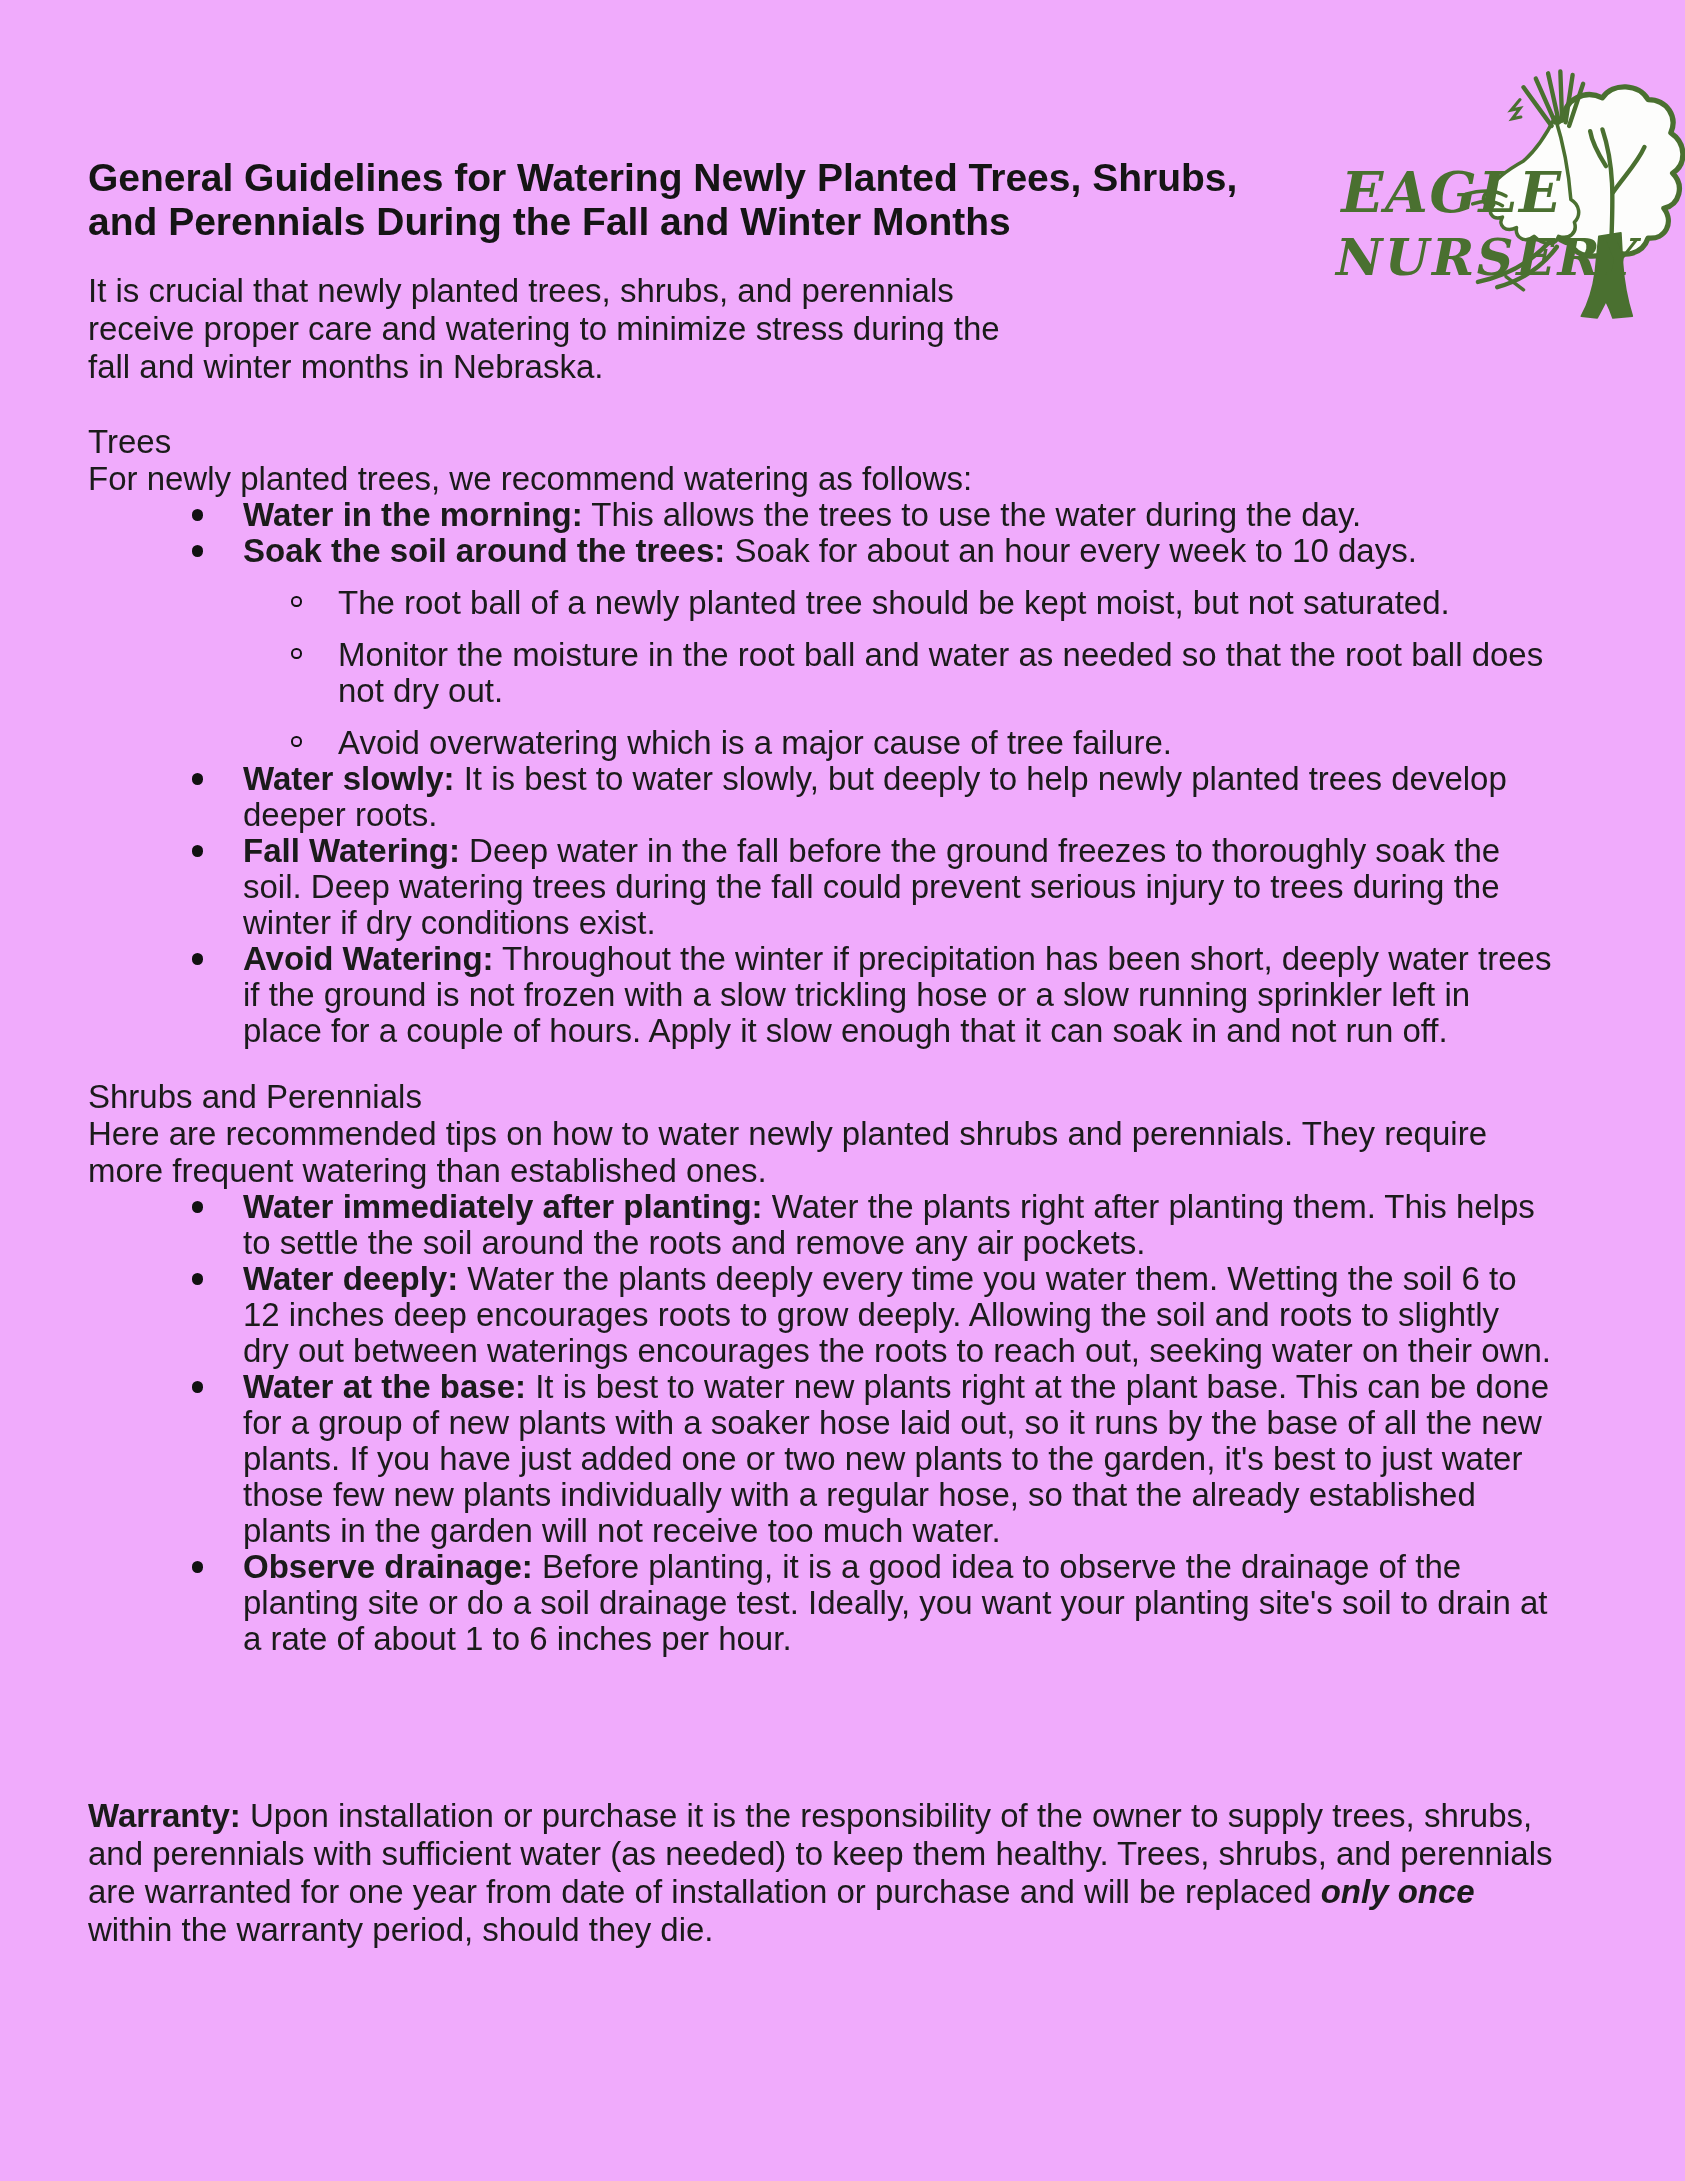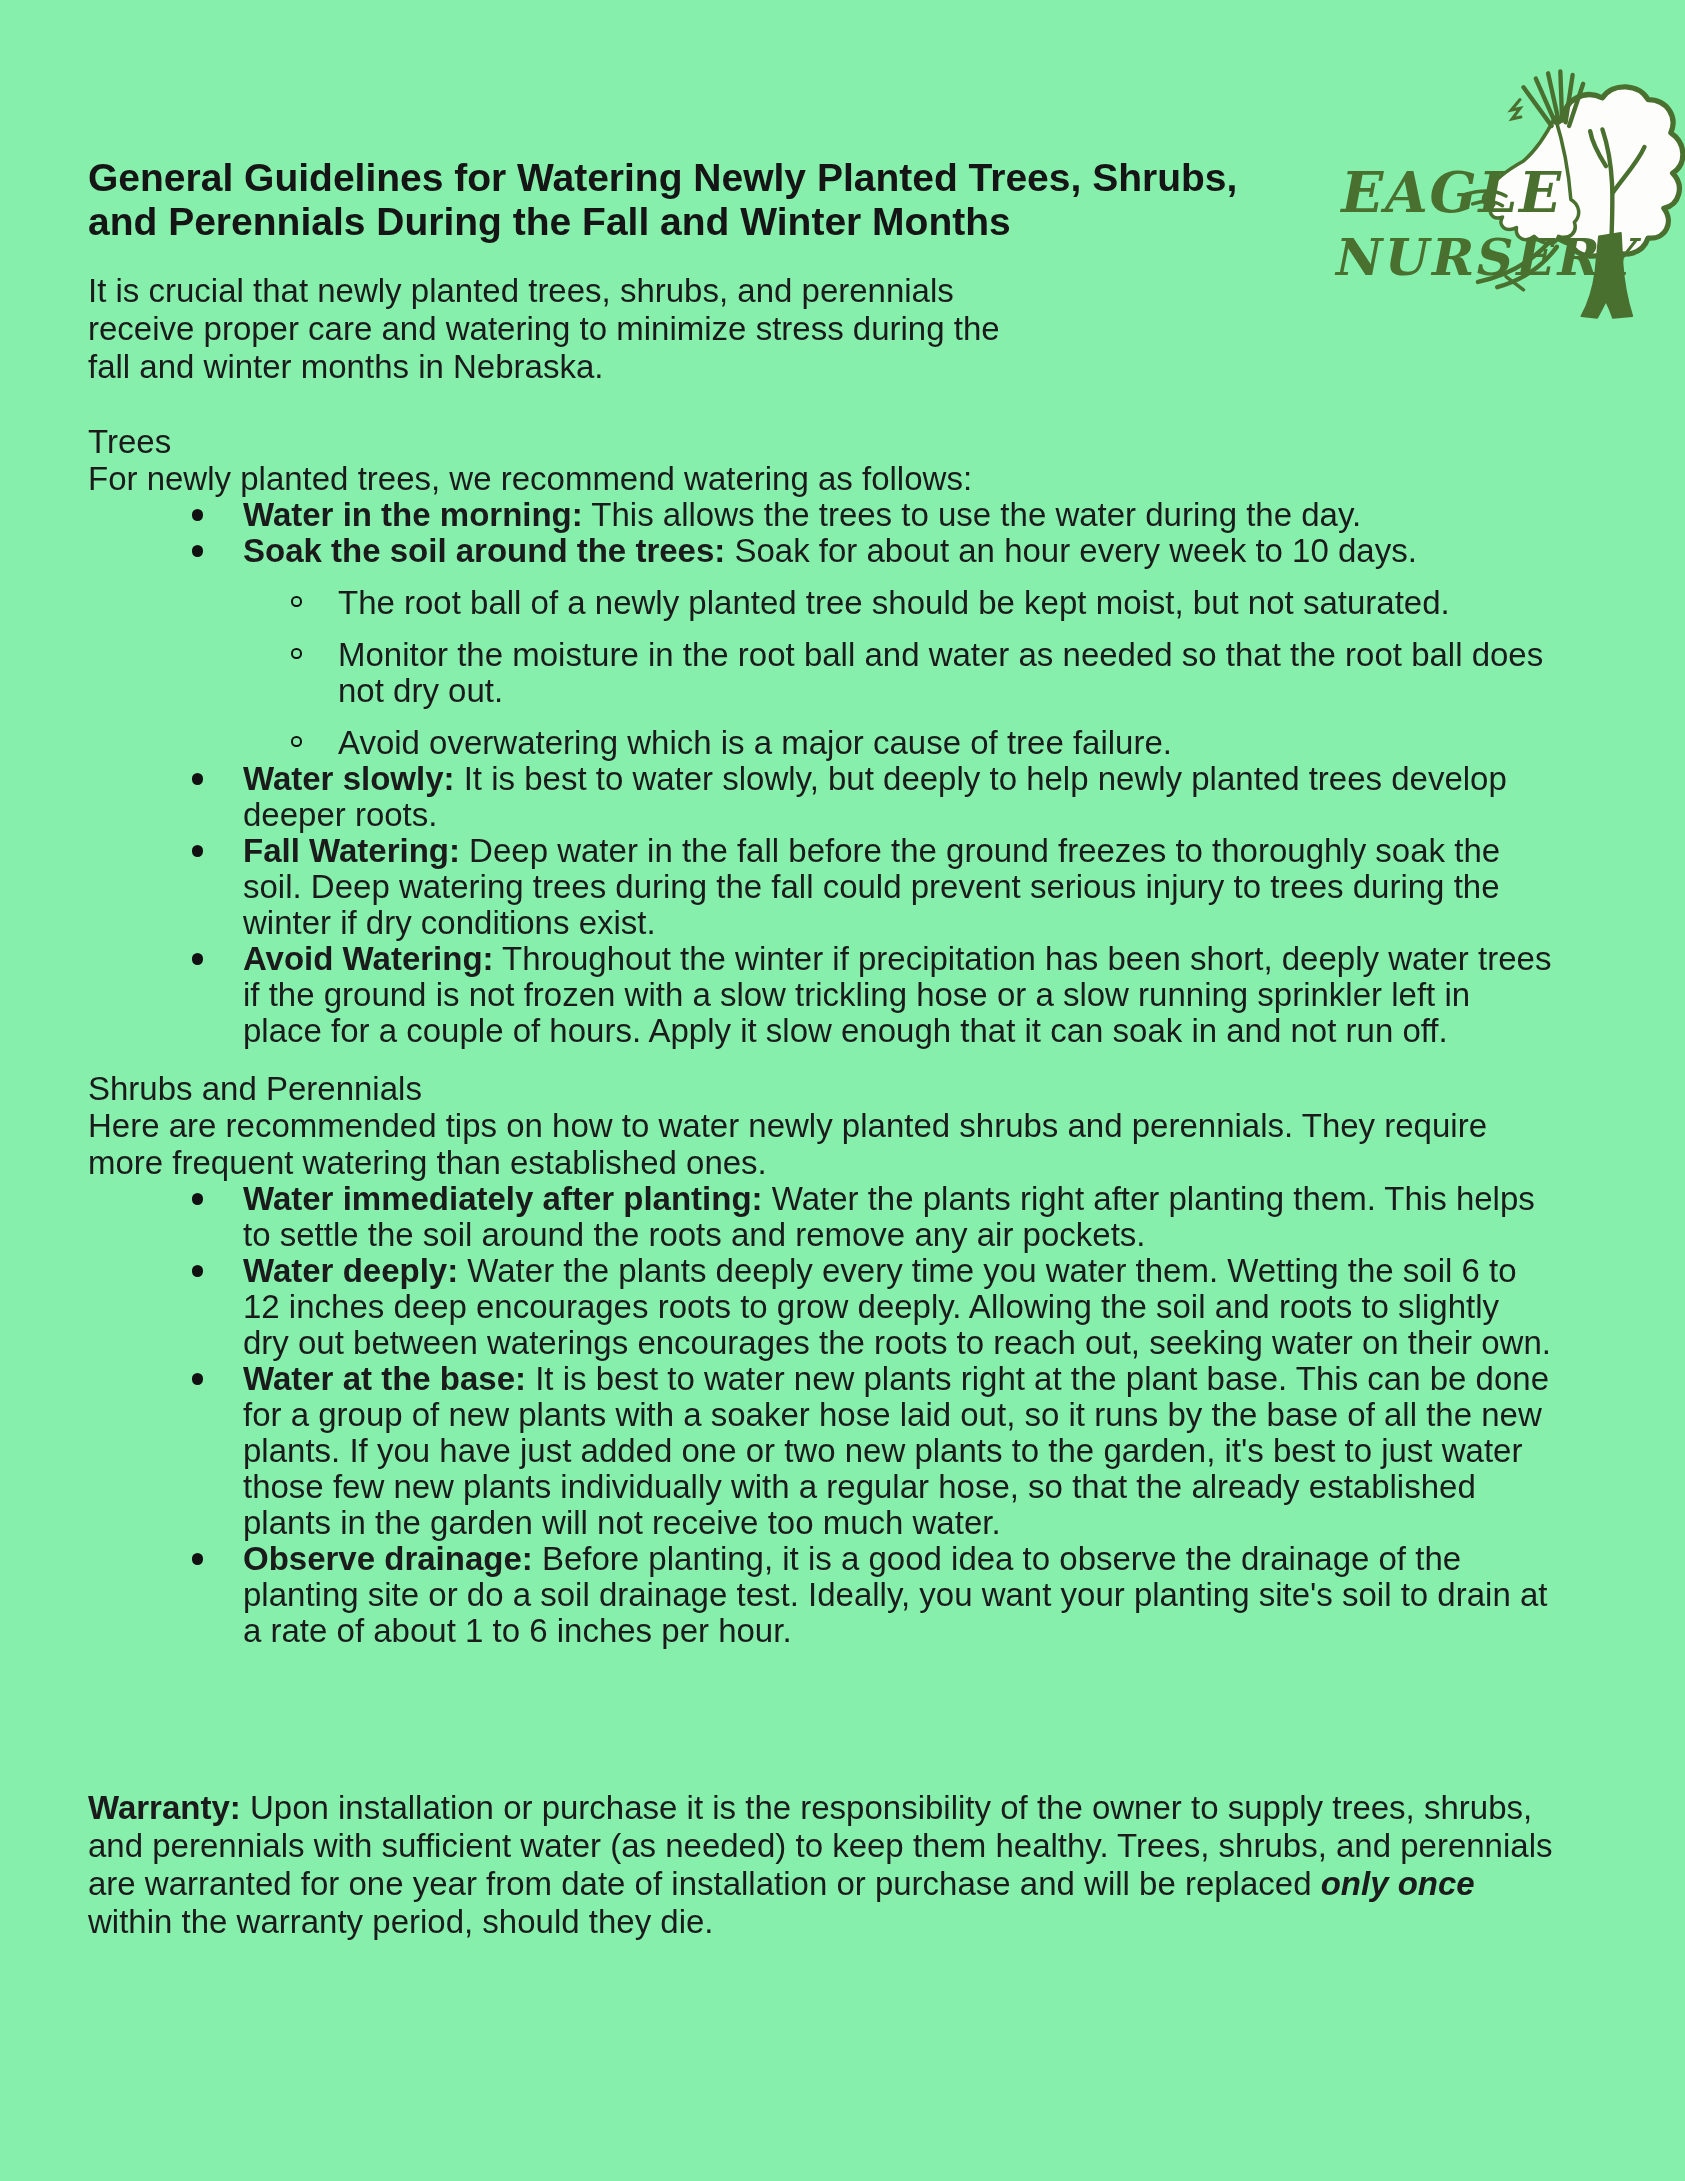--- a/index.html
+++ b/index.html
@@ -1,42 +1,42 @@
 <!DOCTYPE html>
 <html style="font-size:14px"><head>
 <meta charset="utf-8">
 <style>
   * { margin:0; padding:0; box-sizing:border-box; }
   html,body { background:#e8e8e8; }
   .page {
     position:relative;
     width:1685px; height:2181px;
     margin:0 auto;
-    background:#86efac;
+    background:#f0abfc;
     color:#1b1b1b;
     font-family:"Liberation Sans", sans-serif;
     font-size:33px;
     line-height:38px;
     padding:0 132px 0 88px;
     overflow:hidden;
   }
   .doc-header { position:relative; padding-top:156px; }
   .doc-title {
     font-size:39px; font-weight:bold; line-height:44px;
     max-width:1167px; color:#151515;
   }
   .logo {
     position:absolute; left:1246px; top:61px;
     width:351px; height:263px;
   }
   .intro { margin-top:28px; max-width:917px; }
 
   .section-heading { font-size:33px; font-weight:normal; line-height:37px; }
   .sec-trees .section-heading  { margin-top:37px; }
-  .sec-shrubs .section-heading { margin-top:21px; }
+  .sec-shrubs .section-heading { margin-top:29px; }
   .lead-par { line-height:37px; max-width:1466px; }
 
   .blist { max-width:1466px; }
   .li1 { position:relative; padding-left:155px; line-height:36px; }
   .li2 { position:relative; padding-left:250px; line-height:36px;margin-top:16px; }
   .b1 {
     position:absolute; left:104px; top:12.3px;
     width:11.4px; height:11.4px; border-radius:50%; background:#111;
   }
   .b2 {

